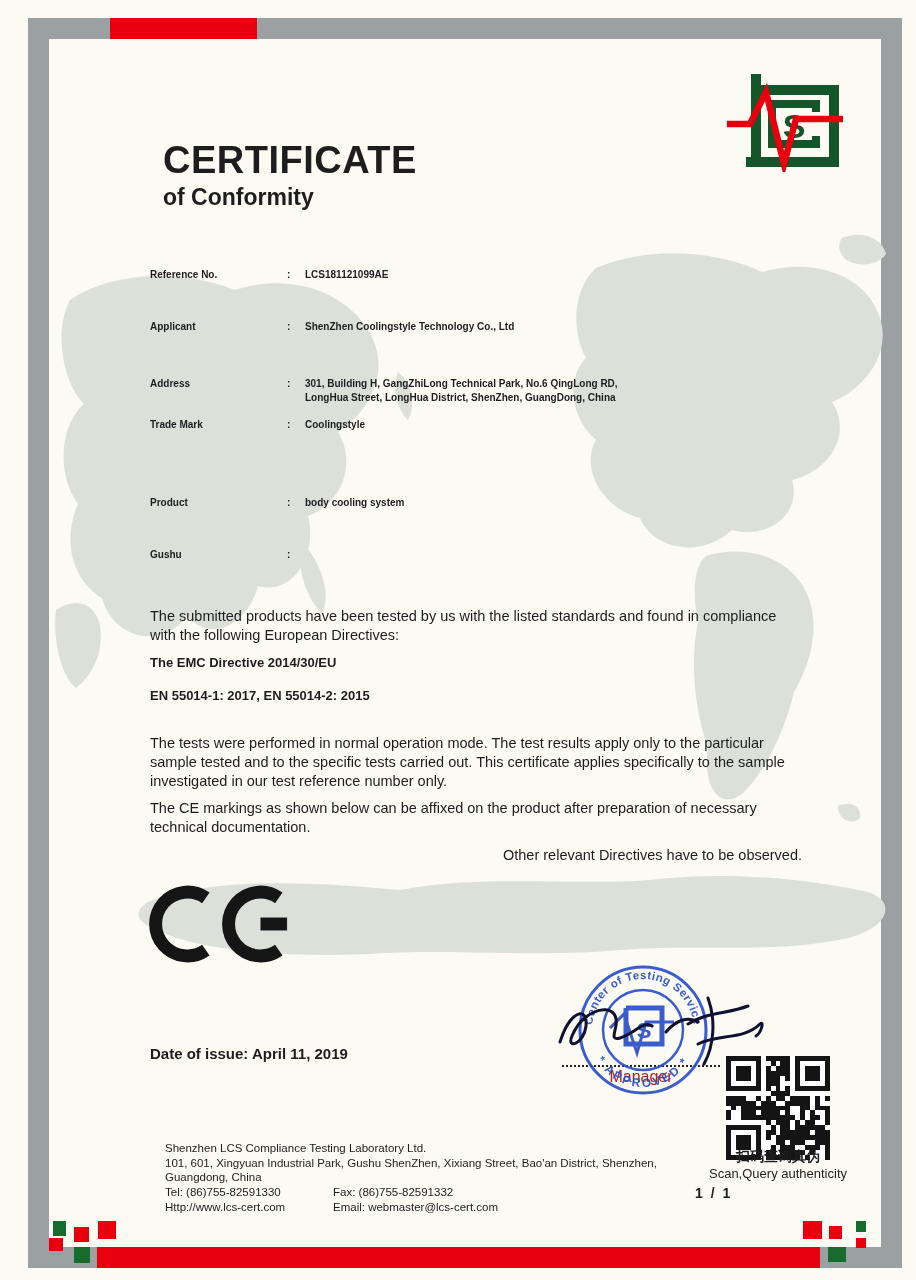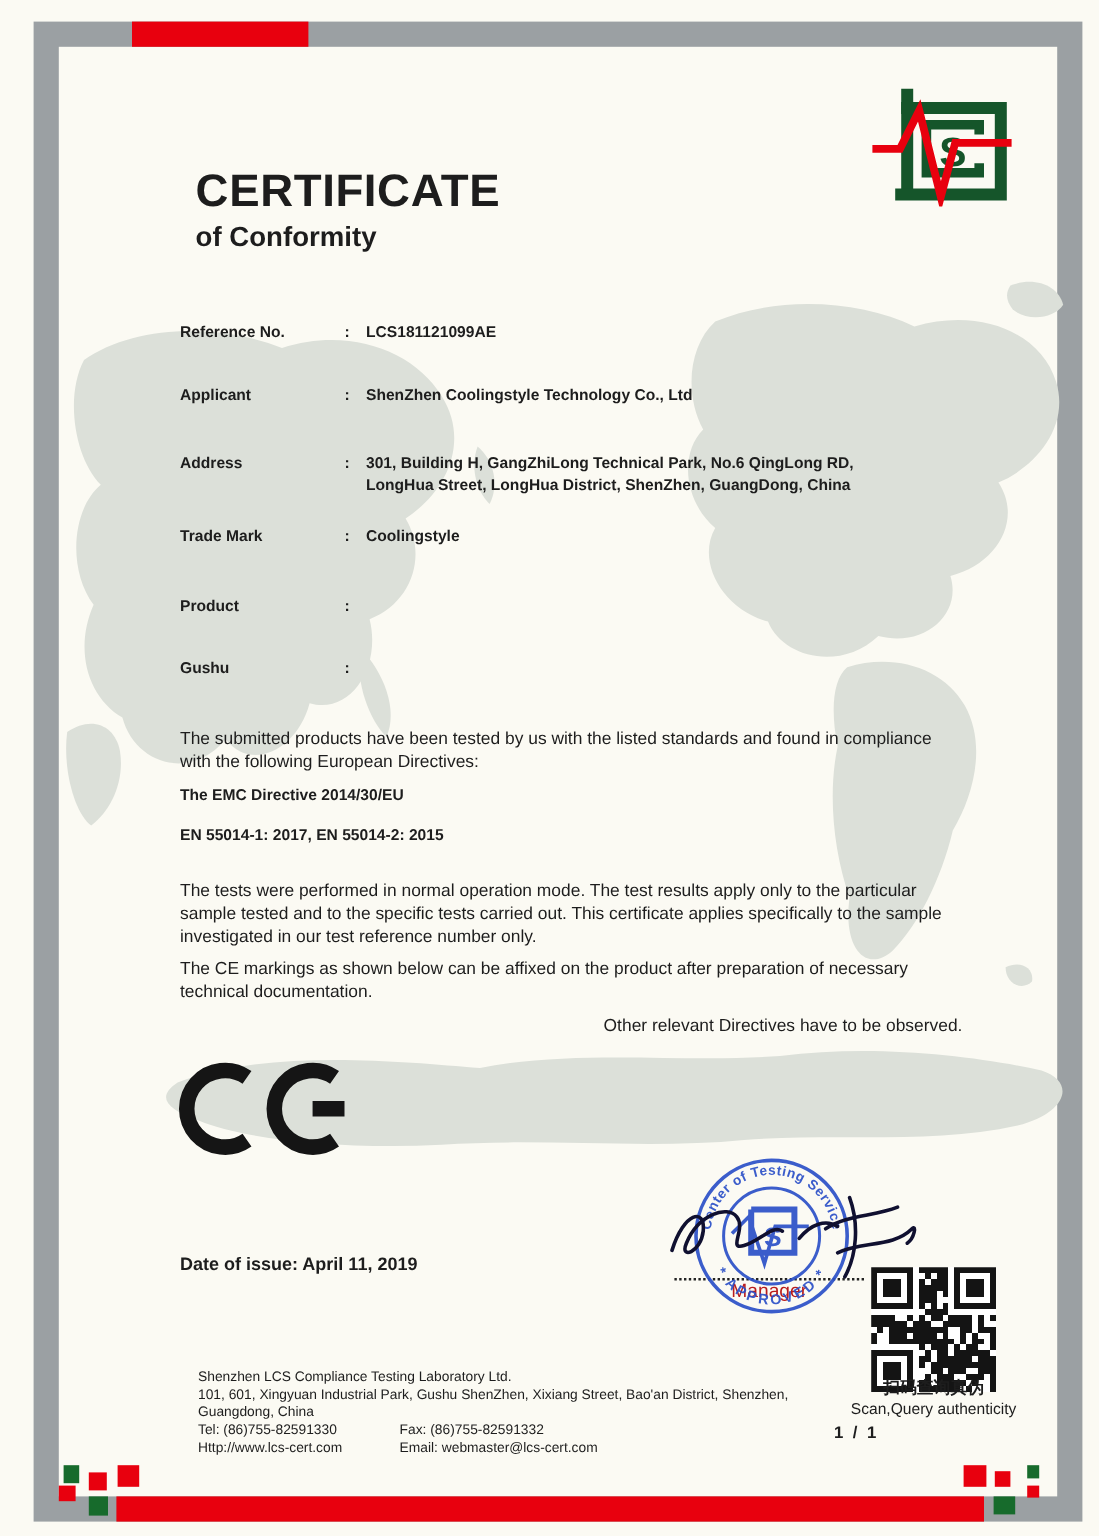--- a/index.html
+++ b/index.html
@@ -30,26 +30,26 @@
 
   
   .logo{left:720px;top:72px;width:160px;height:100px;z-index:2;}
 
   
   .title{left:163px;top:141px;z-index:2;}
   .title .main{font-size:38px;font-weight:bold;letter-spacing:0.5px;line-height:1.05;}
   .title .sub{font-size:23px;font-weight:bold;margin-top:3px;}
 
   
-  .row{position:absolute;left:150px;width:648px;display:flex;font-weight:bold;font-size:13px;z-index:2;line-height:1.4;}
+  .row{position:absolute;left:150px;width:648px;display:flex;font-weight:bold;font-size:10px;z-index:2;line-height:1.4;}
   .row .lbl{width:137px;flex:none;}
   .row .sep{width:18px;flex:none;}
   .row .val{flex:1;white-space:pre-line;}
   .row-0{top:268px;} .row-1{top:320px;} .row-2{top:377px;}
-  .row-3{top:438px;align-items:flex-end;} .row-4{top:496px;} .row-5{top:548px;}
+  .row-3{top:418px;align-items:flex-end;} .row-4{top:496px;} .row-5{top:548px;}
 
   
   .para{position:absolute;left:150px;width:652px;font-size:14.5px;line-height:1.32;z-index:2;}
   .bold{font-weight:bold;font-size:13px;}
   .p-1{top:607px;} .p-2{top:654px;} .p-3{top:687px;}
   .p-4{top:734px;} .p-5{top:799px;} .p-6{top:846px;text-align:right;}
 
   
   .ce{left:148px;top:882px;width:152px;height:84px;z-index:2;}
   .date{left:150px;top:1045px;font-size:15px;font-weight:bold;z-index:2;}
@@ -136,20 +136,21 @@
 LongHua Street, LongHua District, ShenZhen, GuangDong, China</span>
   </div>
   <div class="row row-3">
     <span class="lbl">Trade Mark</span>
     <span class="sep">:</span>
     <span class="val">Coolingstyle</span>
   </div>
   <div class="row row-4">
     <span class="lbl">Product</span>
     <span class="sep">:</span>
+    <span class="val">body cooling system</span>
   </div>
   <div class="row row-5">
     <span class="lbl">Gushu</span>
     <span class="sep">:</span>
   </div>
 
   <div class="para p-1">The submitted products have been tested by us with the listed standards and found in compliance with the following European Directives:</div>
   <div class="para p-2 bold">The EMC Directive 2014/30/EU</div>
   <div class="para p-3 bold">EN 55014-1: 2017, EN 55014-2: 2015</div>
   <div class="para p-4">The tests were performed in normal operation mode. The test results apply only to the particular sample tested and to the specific tests carried out. This certificate applies specifically to the sample investigated in our test reference number only.</div>

